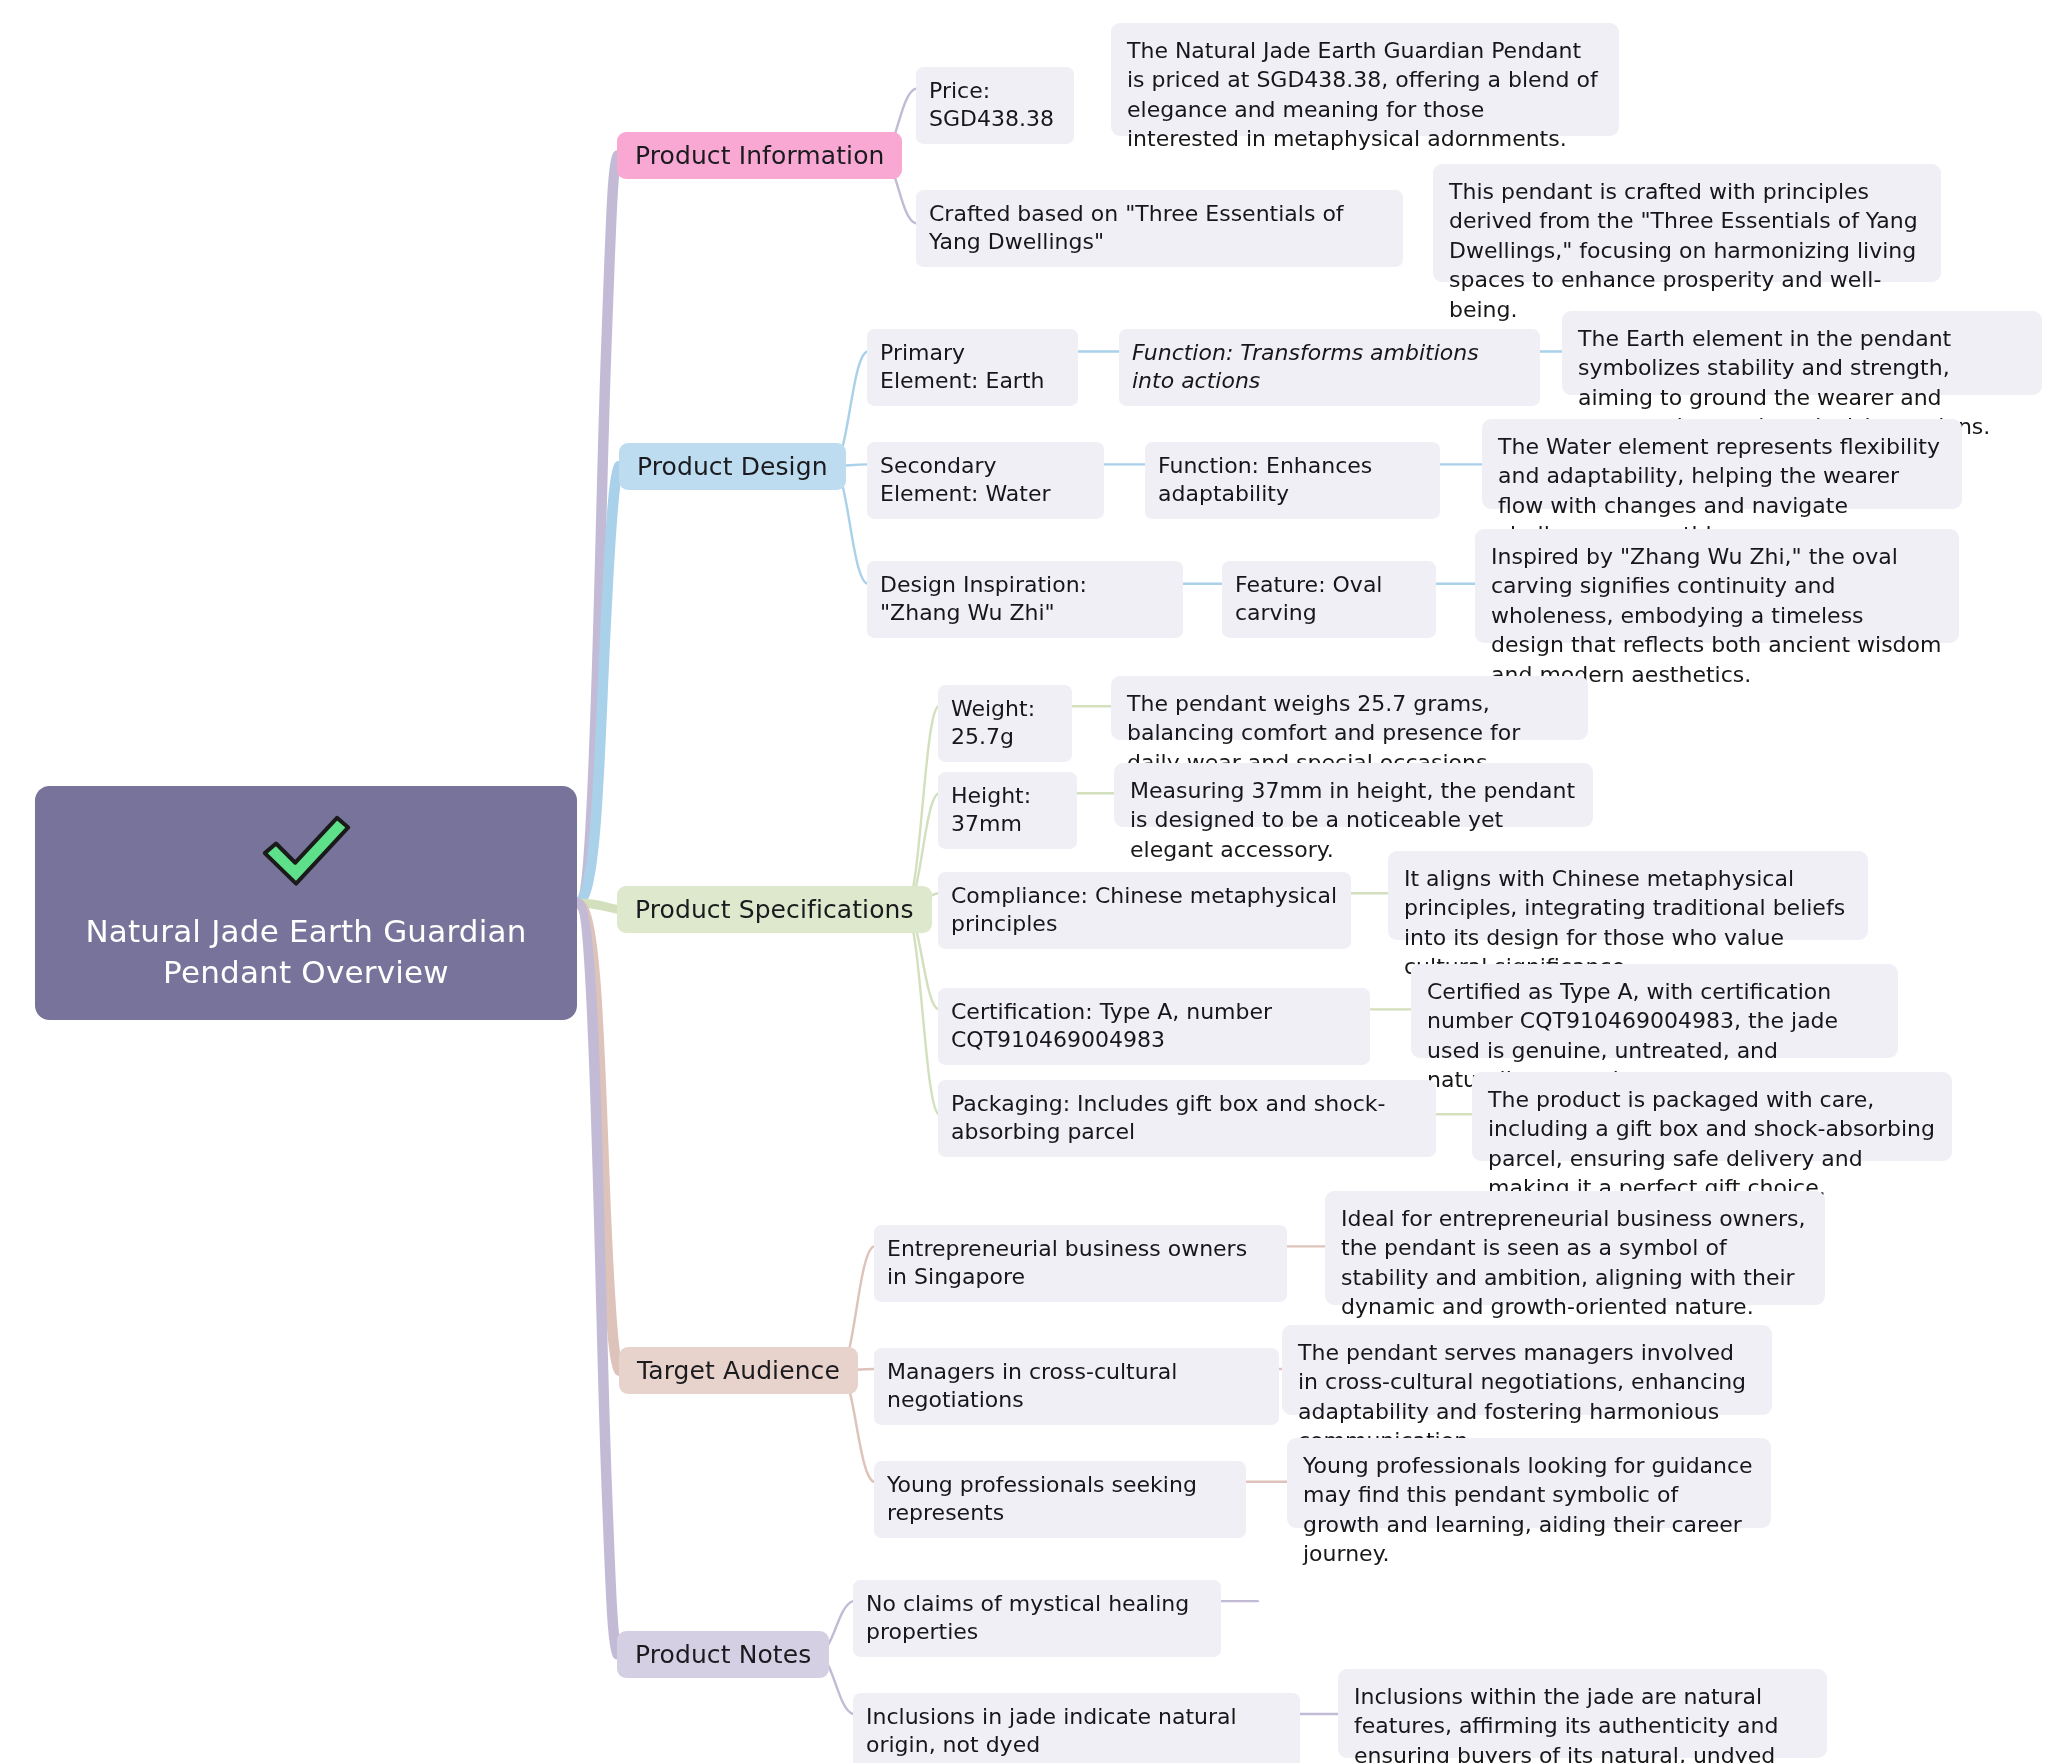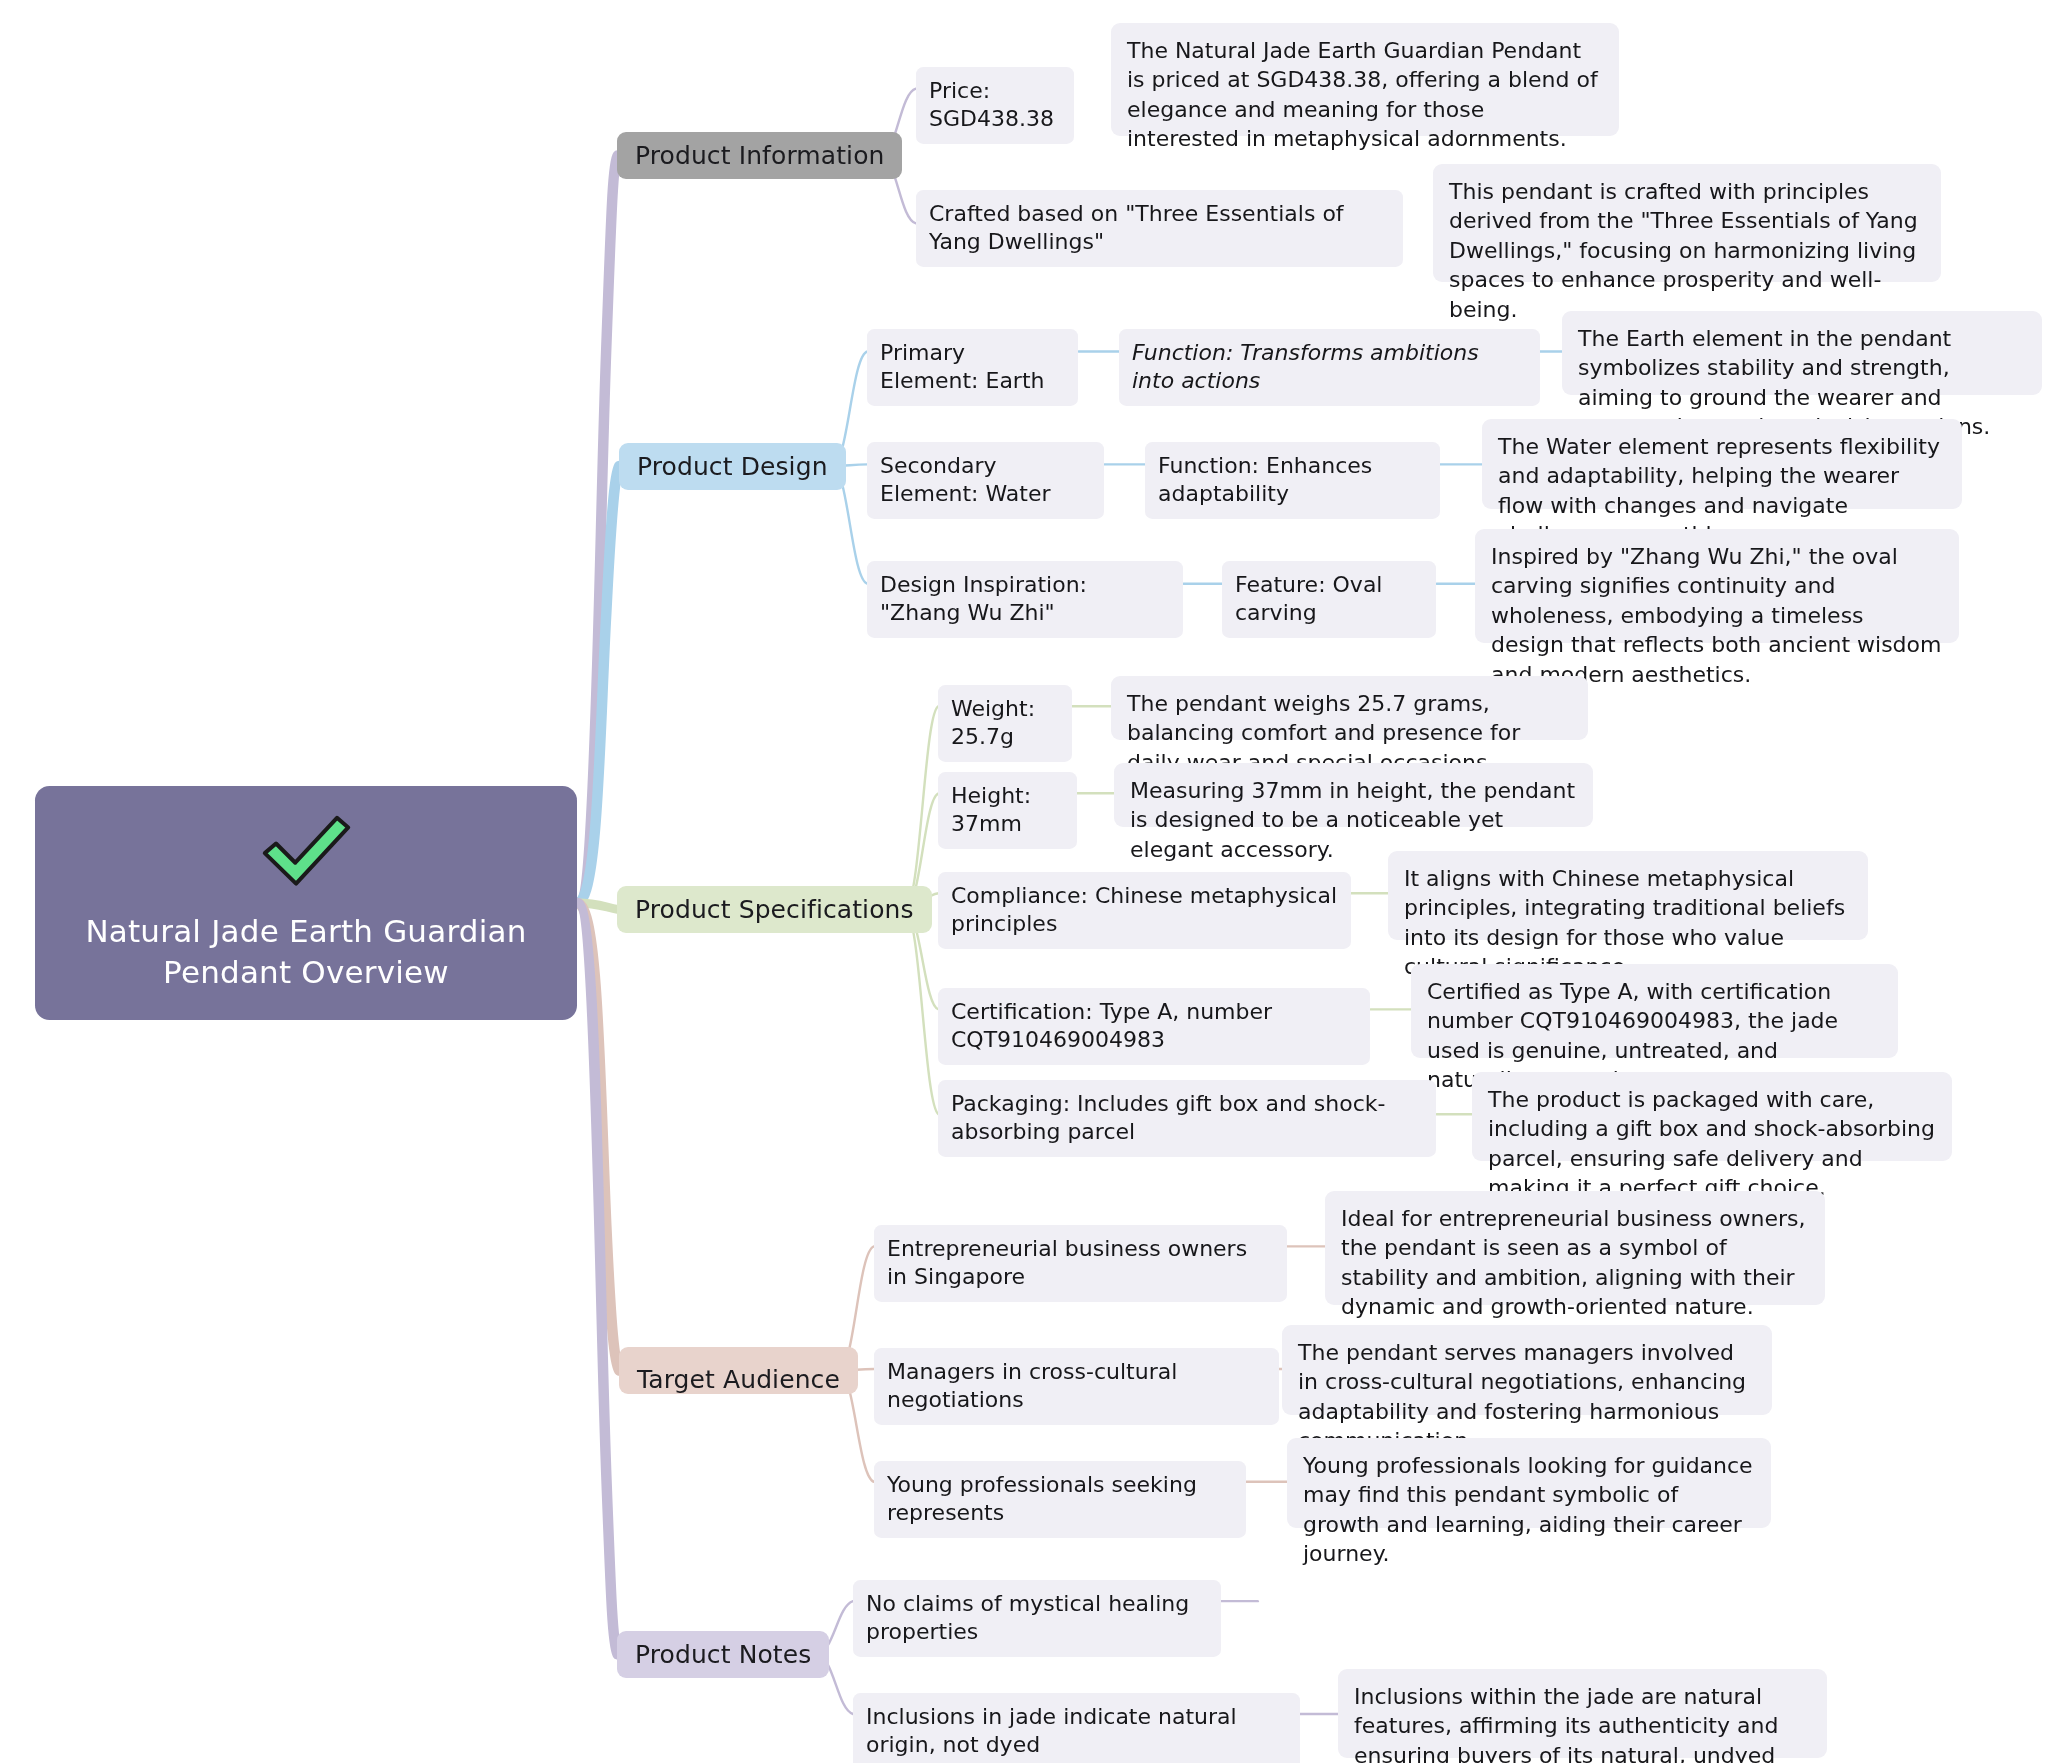--- a/index.html
+++ b/index.html
@@ -25,21 +25,21 @@
   #root .root-title{
     color:#ffffff;font-size:31px;line-height:1.32;text-align:center;
     font-weight:400;letter-spacing:0.2px;padding:0 21px;
   }
 
   
   .branch{
     height:47px;padding:0 18px;border-radius:9px;
     font-size:25px;color:#1b1b1f;letter-spacing:0.1px;
   }
-  .b-info{background:#a3a3a3;}
+  .b-info{background:#f9a8d4;}
   .b-design{background:#bddcf0;}
   .b-specs{background:#dde8cc;}
   .b-audience{background:#e8d3cc;}
   .b-notes{background:#d5cfe4;}
 
   
   .topic{
     background:#f0eff5;border-radius:7.3px;color:#17171a;
     font-size:22px;line-height:1.30;padding:9.7px 13px;
   }
@@ -200,21 +200,21 @@
     <span>Certified as Type A, with certification number CQT910469004983, the jade used is genuine, untreated, and naturally sourced.</span>
   </div>
 
   <div class="node topic" style="left:938px;top:1080px;width:498px;">
     <span>Packaging: Includes gift box and shock-absorbing parcel</span>
   </div>
   <div class="node leaf" style="left:1472px;top:1072px;width:480px;height:89px;">
     <span>The product is packaged with care, including a gift box and shock-absorbing parcel, ensuring safe delivery and making it a perfect gift choice.</span>
   </div>
 
-  <div class="node branch b-audience" style="left:619px;top:1347px;align-items:flex-end;">
+  <div class="node branch b-audience" style="left:619px;top:1347px;">
     <span>Target Audience</span>
   </div>
 
   <div class="node topic" style="left:874px;top:1225px;width:413px;">
     <span>Entrepreneurial business owners in Singapore</span>
   </div>
   <div class="node leaf" style="left:1325px;top:1191px;width:500px;height:114px;">
     <span>Ideal for entrepreneurial business owners, the pendant is seen as a symbol of stability and ambition, aligning with their dynamic and growth-oriented nature.</span>
   </div>
 

